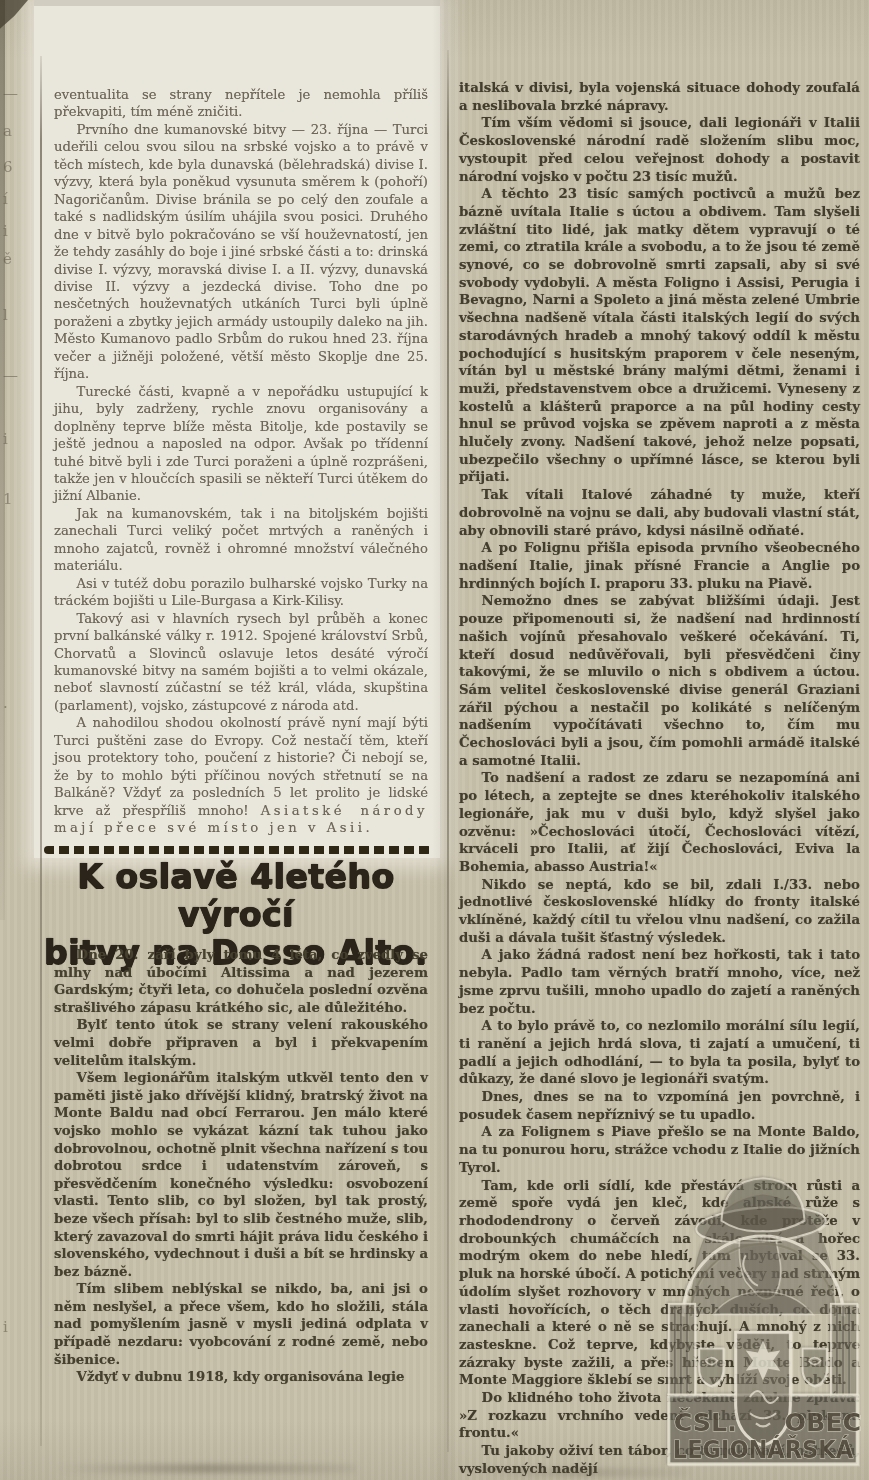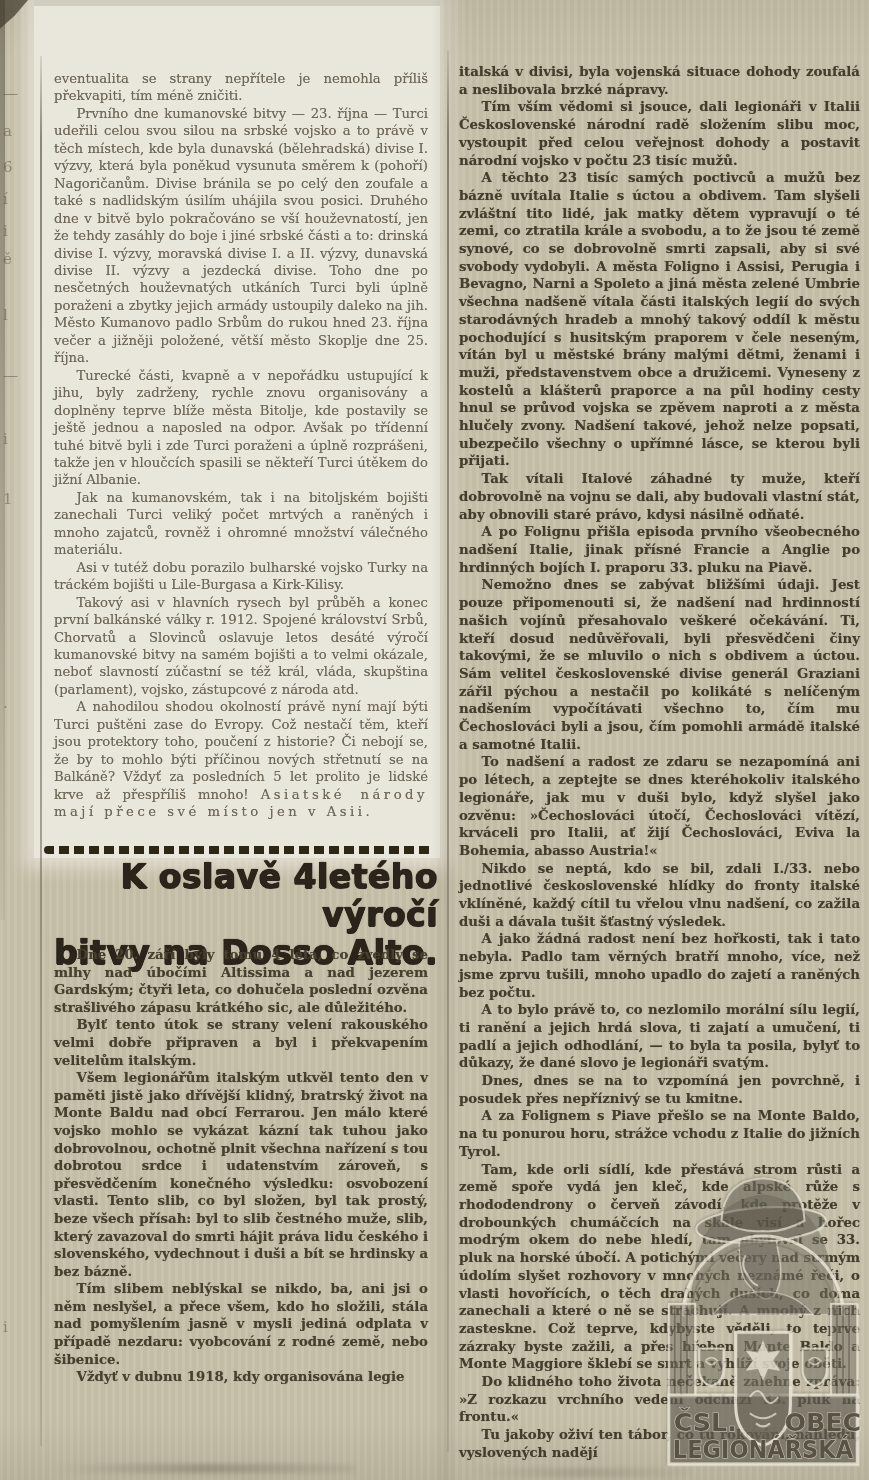--- a/index.html
+++ b/index.html
@@ -20,35 +20,35 @@
   .edge-strip{position:absolute;left:0;top:0;width:5px;height:920px;background:linear-gradient(180deg,rgba(58,52,40,.45),rgba(58,52,40,.05));}
   .corner-wedge{position:absolute;left:0;top:0;width:28px;height:36px;background:#433d2f;clip-path:polygon(0 0,100% 0,52% 44%,0 80%);opacity:.75;}
   .rule{position:absolute;width:2px;background:linear-gradient(180deg,rgba(110,103,86,.15),rgba(110,103,86,.75) 6%,rgba(110,103,86,.55) 60%,rgba(110,103,86,.2));}
   .rule-left{left:40px;top:56px;height:1390px;}
   .rule-mid{left:447px;top:50px;height:1402px;}
   .gutter-shade{position:absolute;left:432px;top:0;width:26px;height:1480px;background:linear-gradient(90deg,rgba(0,0,0,0),rgba(96,89,72,.10),rgba(0,0,0,0));}
   .margin-glyph{position:absolute;left:3px;width:30px;color:rgba(92,86,70,.55);font-size:15px;line-height:15px;}
 
   .col{position:absolute;text-align:justify;}
   .col p{margin:0;text-indent:1.7em;}
-  .col p.fp{text-indent:0;}
+  .col p.fp{text-indent:0;margin-top:16px;}
   #article1{left:54px;top:70px;width:374px;font-size:13.2px;line-height:17.45px;color:#6e6758;
     text-shadow:0 0 .6px rgba(110,103,88,.6);}
   #article2{left:54px;top:946px;width:374px;font-size:13.3px;line-height:17.6px;color:#46402f;
     text-shadow:0 0 .7px rgba(70,63,47,.55);font-weight:bold;}
   #rightcol{left:459px;top:63px;width:401px;font-size:13.3px;line-height:17.7px;color:#433d2e;
     text-shadow:0 0 .7px rgba(67,61,46,.5);font-weight:bold;}
   .spaced{letter-spacing:3.5px;}
 
   .divider{
     position:absolute;left:44px;top:846px;width:388px;height:8px;border-radius:4px;
     background:repeating-linear-gradient(90deg,#2e2715 0 10px,rgba(46,39,21,0) 10px 15px);
   }
   .headline{
-    position:absolute;left:34px;top:858px;width:404px;text-align:right;
+    position:absolute;left:34px;top:858px;width:404px;text-align:center;
     font-family:"DejaVu Sans", sans-serif;font-weight:bold;color:#2b241a;
     font-size:33px;line-height:38px;letter-spacing:.5px;
     text-shadow:.7px 0 0 #2b241a,-.7px 0 0 #2b241a,0 .5px 0 #2b241a,0 0 1.5px rgba(43,36,26,.6);
   }
 
   .smudge{position:absolute;filter:blur(2.5px);background:linear-gradient(90deg,rgba(90,83,66,.0),rgba(90,83,66,.35),rgba(90,83,66,.08));height:9px;border-radius:4px;}
   .smudge.s1{left:56px;top:1464px;width:300px;}
   .smudge.s2{left:470px;top:1468px;width:220px;opacity:.6;}
 
   .stamp{
@@ -112,21 +112,21 @@
     <p class="fp">italská v divisi, byla vojenská situace dohody zoufalá a neslibovala brzké nápravy.</p>
     <p>Tím vším vědomi si jsouce, dali legionáři v Italii Československé národní radě složením slibu moc, vystoupit před celou veřejnost dohody a postavit národní vojsko v počtu 23 tisíc mužů.</p>
     <p>A těchto 23 tisíc samých poctivců a mužů bez bázně uvítala Italie s úctou a obdivem. Tam slyšeli zvláštní tito lidé, jak matky dětem vypravují o té zemi, co ztratila krále a svobodu, a to že jsou té země synové, co se dobrovolně smrti zapsali, aby si své svobody vydobyli. A města Foligno i Assisi, Perugia i Bevagno, Narni a Spoleto a jiná města zelené Umbrie všechna nadšeně vítala části italských legií do svých starodávných hradeb a mnohý takový oddíl k městu pochodující s husitským praporem v čele neseným, vítán byl u městské brány malými dětmi, ženami i muži, představenstvem obce a družicemi. Vyneseny z kostelů a klášterů praporce a na půl hodiny cesty hnul se průvod vojska se zpěvem naproti a z města hlučely zvony. Nadšení takové, jehož nelze popsati, ubezpečilo všechny o upřímné lásce, se kterou byli přijati.</p>
     <p>Tak vítali Italové záhadné ty muže, kteří dobrovolně na vojnu se dali, aby budovali vlastní stát, aby obnovili staré právo, kdysi násilně odňaté.</p>
     <p>A po Folignu přišla episoda prvního všeobecného nadšení Italie, jinak přísné Francie a Anglie po hrdinných bojích I. praporu 33. pluku na Piavě.</p>
     <p>Nemožno dnes se zabývat bližšími údaji. Jest pouze připomenouti si, že nadšení nad hrdinností našich vojínů přesahovalo veškeré očekávání. Ti, kteří dosud nedůvěřovali, byli přesvědčeni činy takovými, že se mluvilo o nich s obdivem a úctou. Sám velitel československé divise generál Graziani zářil pýchou a nestačil po kolikáté s nelíčeným nadšením vypočítávati všechno to, čím mu Čechoslováci byli a jsou, čím pomohli armádě italské a samotné Italii.</p>
     <p>To nadšení a radost ze zdaru se nezapomíná ani po létech, a zeptejte se dnes kteréhokoliv italského legionáře, jak mu v duši bylo, když slyšel jako ozvěnu: »Čechoslováci útočí, Čechoslováci vítězí, krváceli pro Italii, ať žijí Čechoslováci, Eviva la Bohemia, abasso Austria!«</p>
     <p>Nikdo se neptá, kdo se bil, zdali I./33. nebo jednotlivé československé hlídky do fronty italské vklíněné, každý cítil tu vřelou vlnu nadšení, co zažila duši a dávala tušit šťastný výsledek.</p>
     <p>A jako žádná radost není bez hořkosti, tak i tato nebyla. Padlo tam věrných bratří mnoho, více, než jsme zprvu tušili, mnoho upadlo do zajetí a raněných bez počtu.</p>
     <p>A to bylo právě to, co nezlomilo morální sílu legií, ti ranění a jejich hrdá slova, ti zajatí a umučení, ti padlí a jejich odhodlání, — to byla ta posila, bylyť to důkazy, že dané slovo je legionáři svatým.</p>
-    <p>Dnes, dnes se na to vzpomíná jen povrchně, i posudek přes nepříznivý se tu kmitne.</p>
+    <p>Dnes, dnes se na to vzpomíná jen povrchně, i posudek časem nepříznivý se tu upadlo.</p>
     <p>A za Folignem s Piave přešlo se na Monte Baldo, na tu ponurou horu, strážce vchodu z Italie do jižních Tyrol.</p>
     <p>Tam, kde orli sídlí, kde přestává strom růsti a země spoře vydá jen kleč, kde alpské růže s rhododendrony o červeň závodí, kde protěže v drobounkých chumáčcích na skále visí a hořec modrým okem do nebe hledí, tam ubytoval se 33. pluk na horské úbočí. A potichými večery nad strmým údolím slyšet rozhovory v mnohých neznámé řeči, o vlasti hovořících, o těch drahých duších, co doma zanechali a které o ně se strachují. A mnohý z nich zasteskne. Což teprve, kdybyste věděli, to teprve zázraky byste zažili, a přes hřeben Monte Baldo a Monte Maggiore šklebí se smrt a vyhlíží svoje oběti.</p>
     <p>Do klidného toho života nečekaně zalehne zpráva: »Z rozkazu vrchního vedení odchází 33. pluk na frontu.«</p>
     <p>Tu jakoby oživí ten tábor, co tu rokování, náhledů, vyslovených nadějí</p>
   </div>
 
   <div class="smudge s1"></div>
   <div class="smudge s2"></div>
 
   <svg class="stamp" viewBox="0 0 202 306" xmlns="http://www.w3.org/2000/svg">

